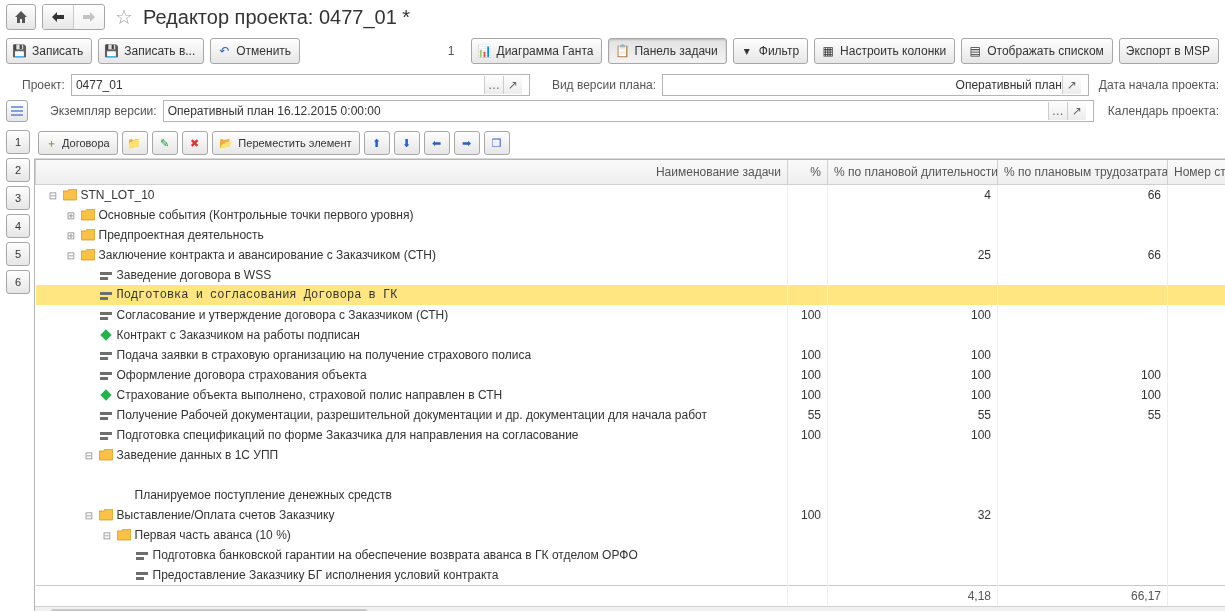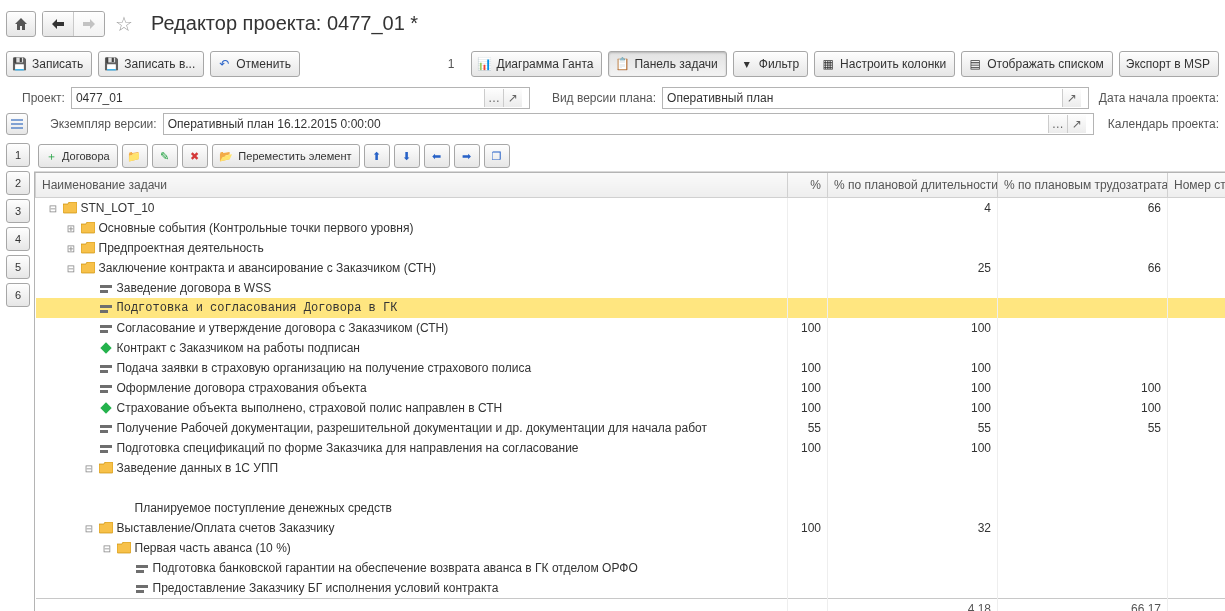--- a/index.html
+++ b/index.html
@@ -44,21 +44,21 @@
   .nav-btn-group .nav-btn:last-child { border-right: none; }
   .star-icon {
     font-size: 20px;
     color: #9e9e9e;
     cursor: pointer;
     padding: 0 4px;
   }
   h1.title {
     font-size: 20px;
     font-weight: normal;
-    margin: 8px;
+    margin: 0;
     color: #333;
   }
 
   .toolbar {
     display: flex;
     align-items: center;
     gap: 6px;
     padding: 4px 6px 8px 6px;
   }
   .tbtn {
@@ -172,21 +172,21 @@
     font-size: 12px;
     table-layout: fixed;
   }
   table.grid th {
     background: linear-gradient(#fafafa,#eee);
     border: 1px solid #d0d0d0;
     border-top: none;
     font-weight: normal;
     color: #555;
     padding: 3px 6px;
-    text-align: left;
+    text-align: right;
     height: 18px;
     white-space: nowrap;
     overflow:hidden;
   }
   table.grid td {
     border-right: 1px solid #eee;
     padding: 1px 6px;
     height: 18px;
     white-space: nowrap;
     overflow:hidden;
@@ -307,21 +307,21 @@
 
 <div class="params">
   <label>Проект:</label>
   <div class="input with-btn" style="flex:0 0 446px;">
     <span style="flex:1;">0477_01</span>
     <div class="input-btn">…</div>
     <div class="input-btn">↗</div>
   </div>
   <label style="margin-left:16px;">Вид версии плана:</label>
   <div class="input with-btn" style="flex:1;">
-    <span style="flex:1;">Оперативный план</span>
+    <span style="flex:1;text-align:right;">Оперативный план</span>
     <div class="input-btn">↗</div>
   </div>
   <label style="margin-left:4px;">Дата начала проекта:</label>
 </div>
 
 <div class="params">
   <div class="icon-btn" style="width:20px;height:20px;">
     <svg width="12" height="10" viewBox="0 0 12 10">
         <path stroke="#5b86c9" stroke-width="1.5" d="M0 1 H12 M0 5 H12 M0 9 H12"></path>
       </svg>

